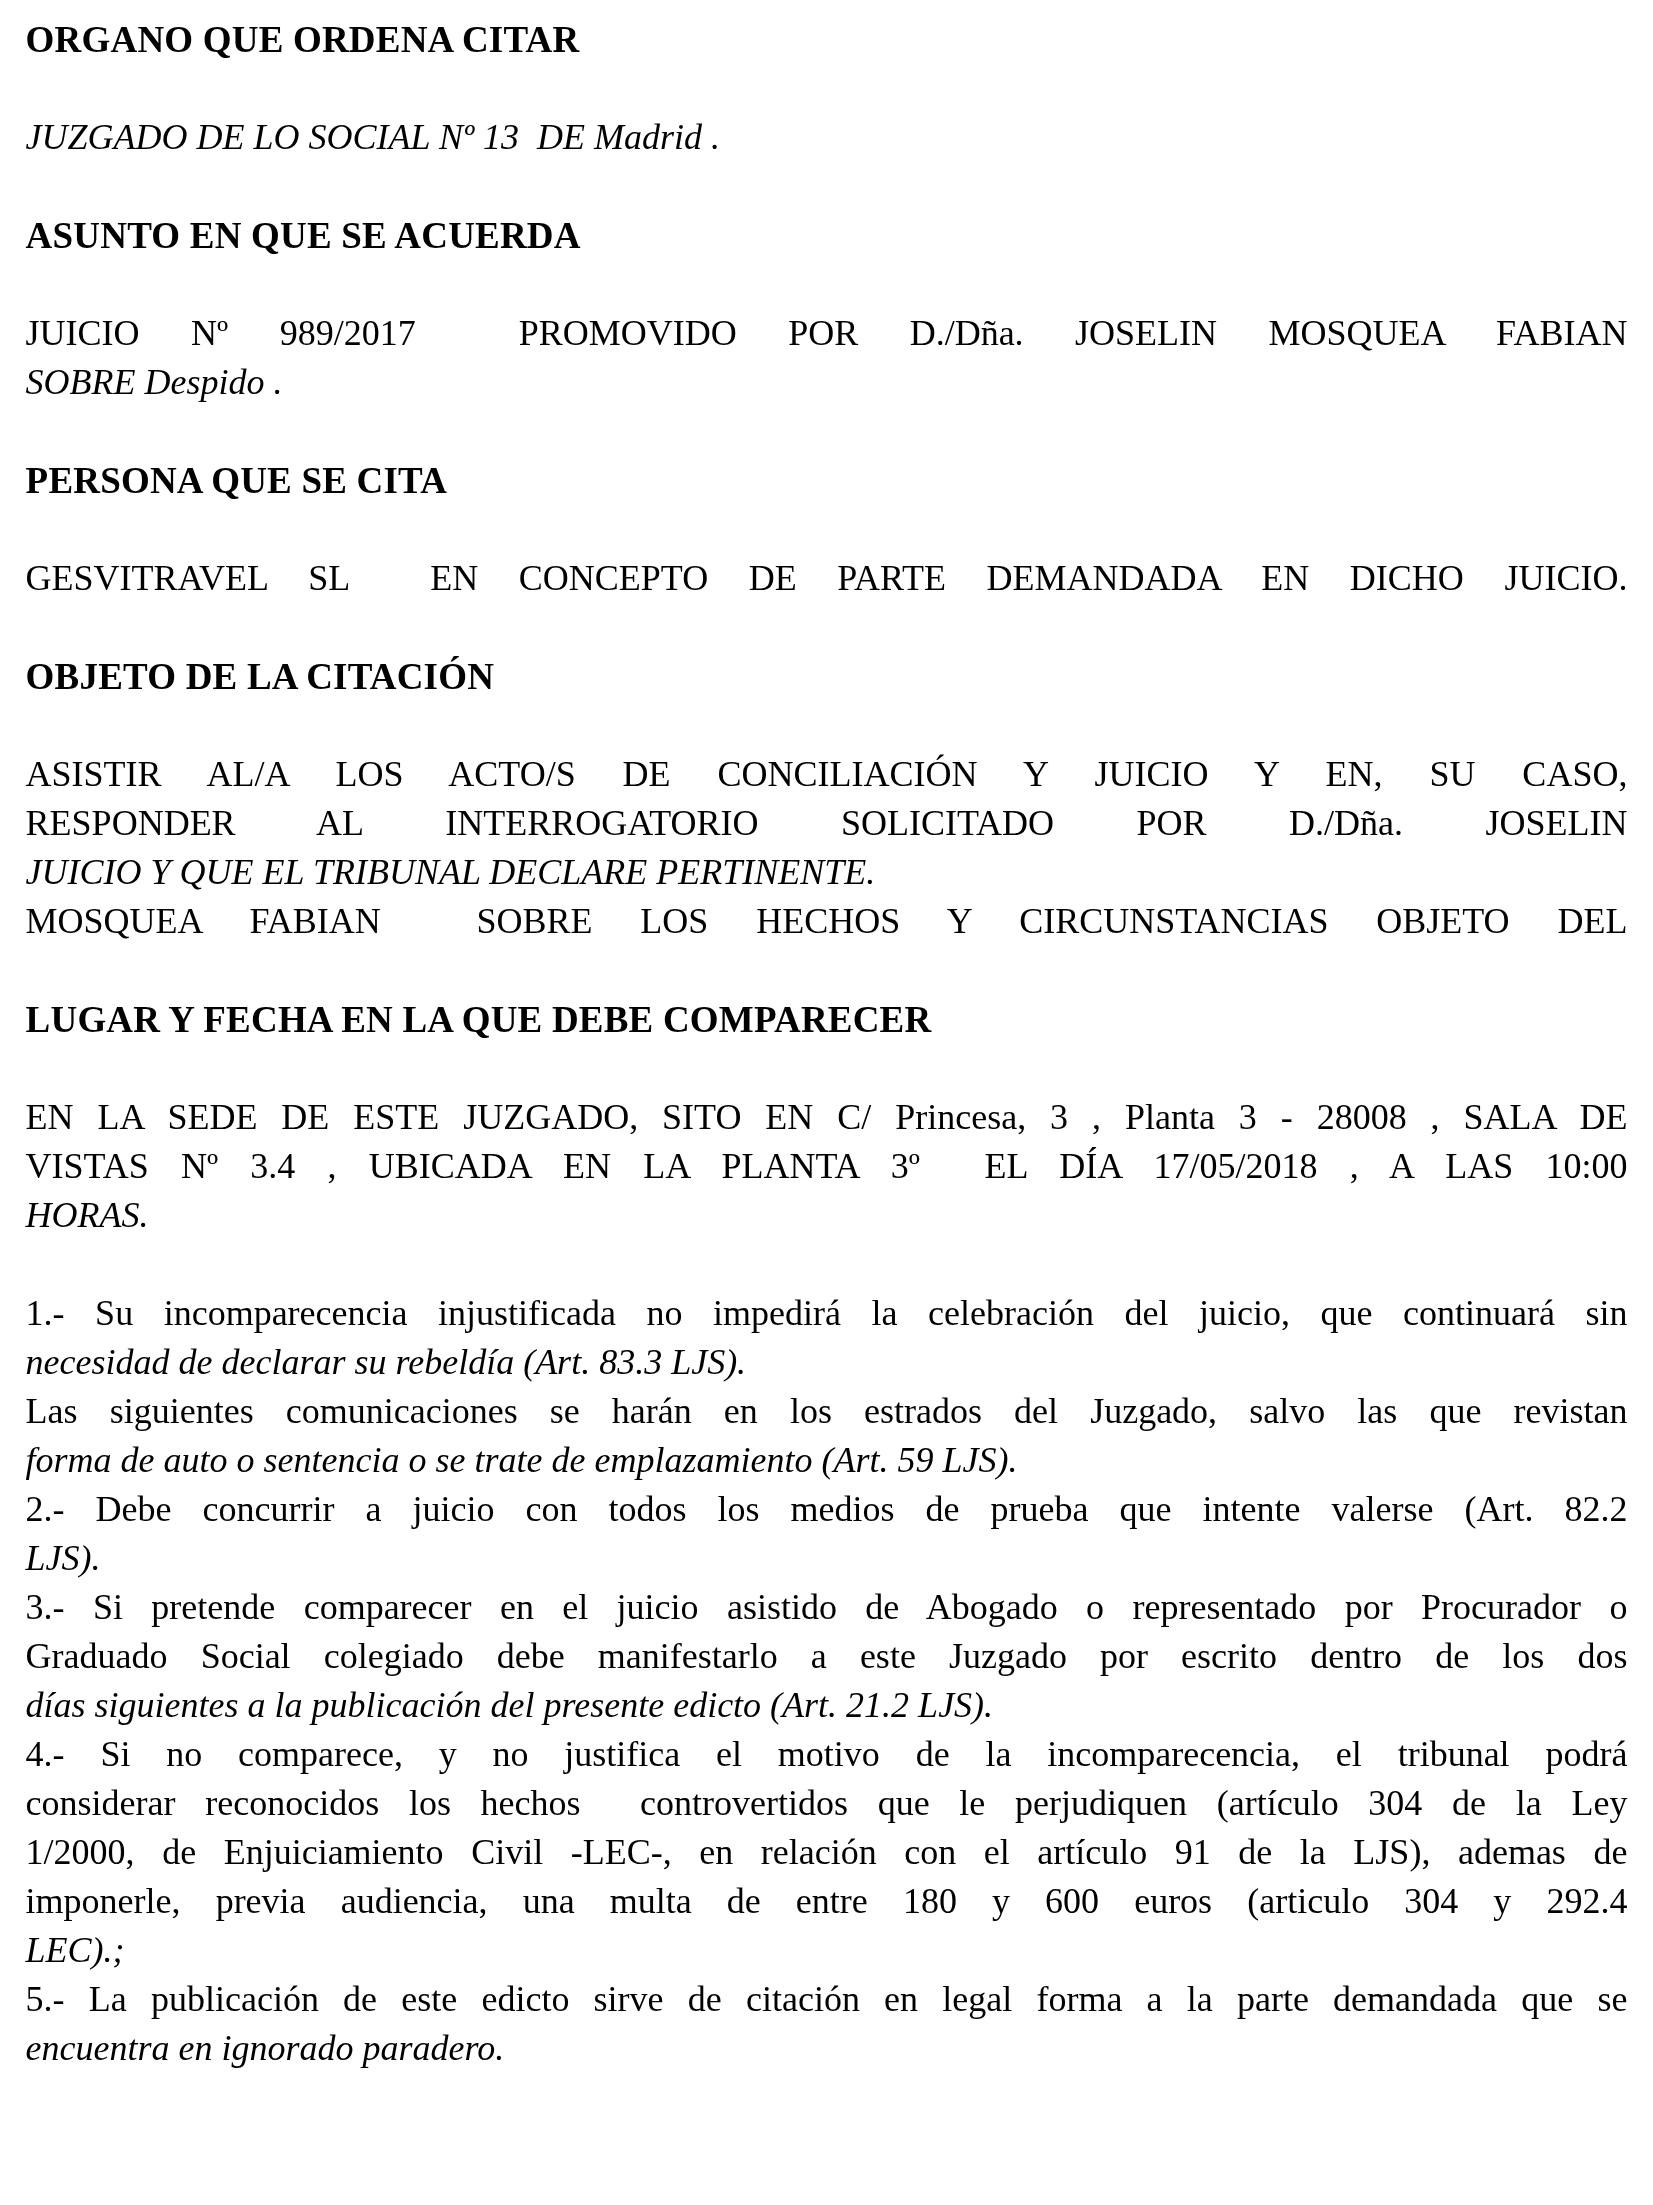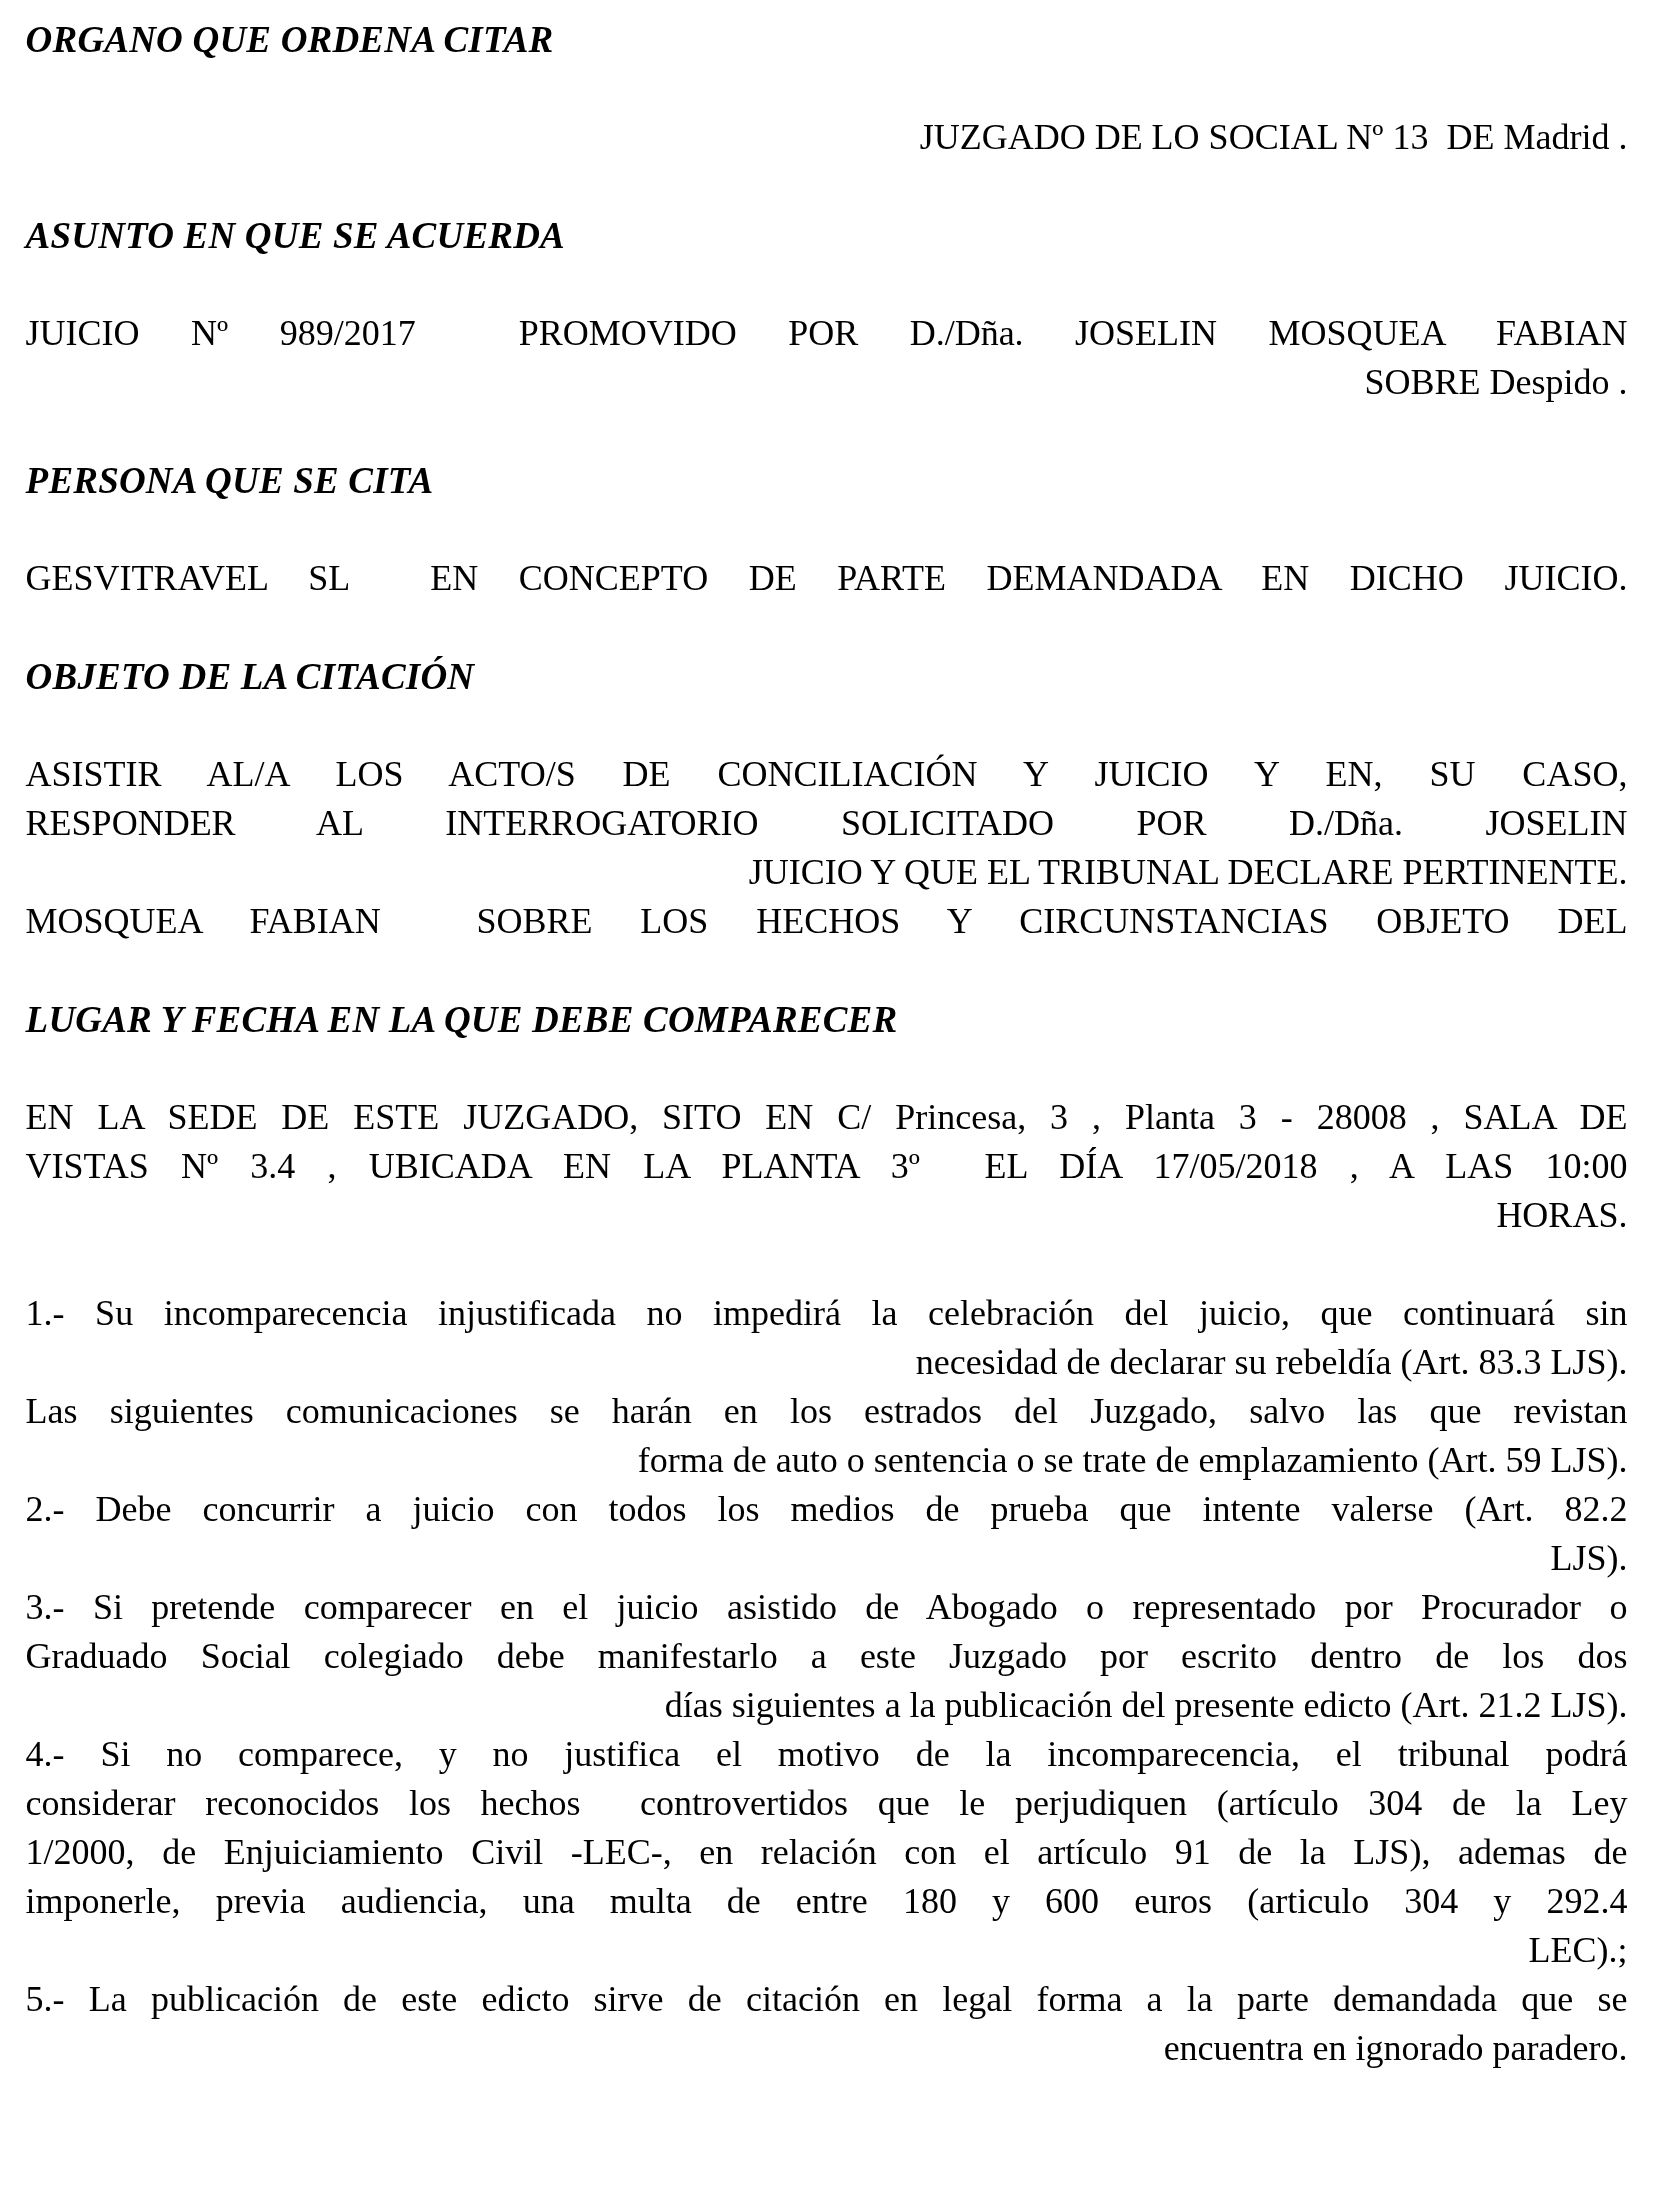--- a/index.html
+++ b/index.html
@@ -22,39 +22,39 @@
   }
   .blk:last-child {
     margin-bottom: 8px;
   }
   .heading {
     font-weight: bold;
     font-size: 37px;
     line-height: 49px;
     white-space: pre-wrap;
     letter-spacing: 0.2px;
-    font-style: italic;
   }
   .center {
     text-align: center;
   }
   .ln {
     font-size: 36px;
     line-height: 49px;
     white-space: pre-wrap;
   }
   
   .jl {
     text-align: justify;
     text-align-last: justify;
     -moz-text-align-last: justify;
   }
   
   .ll {
-    text-align: right;
+    text-align: left;
+    font-style: italic;
   }
 </style>
 </head>
 <body>
 
 <div class="page">
 
   <div class="blk heading">ORGANO QUE ORDENA CITAR</div>
 
   <div class="blk">

